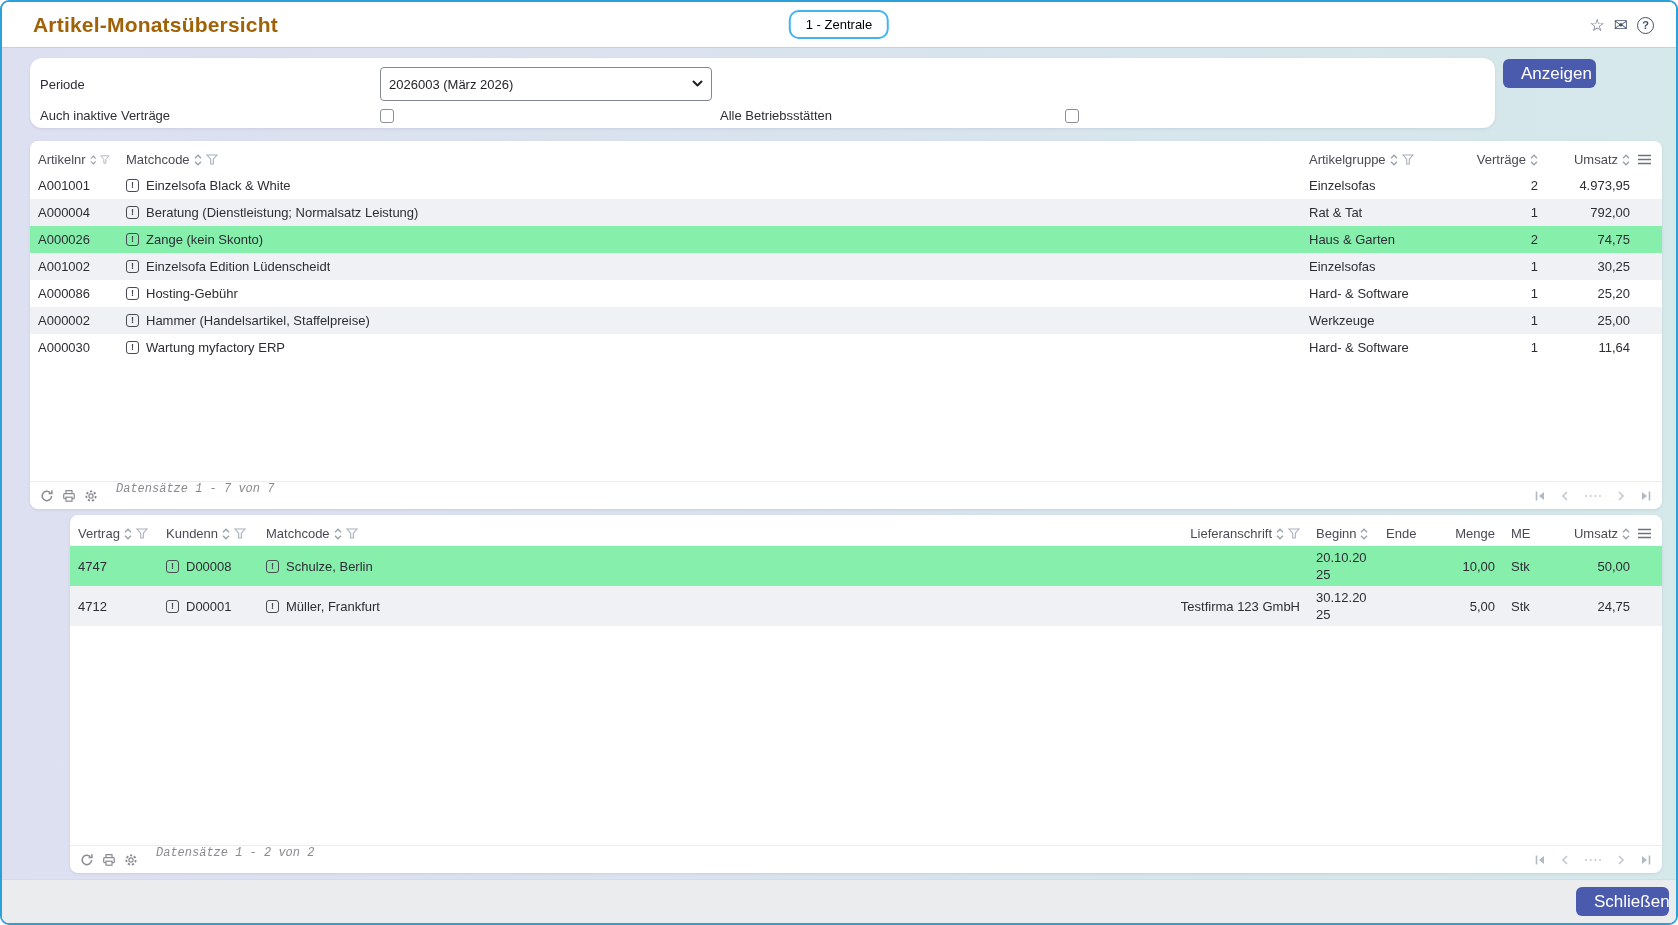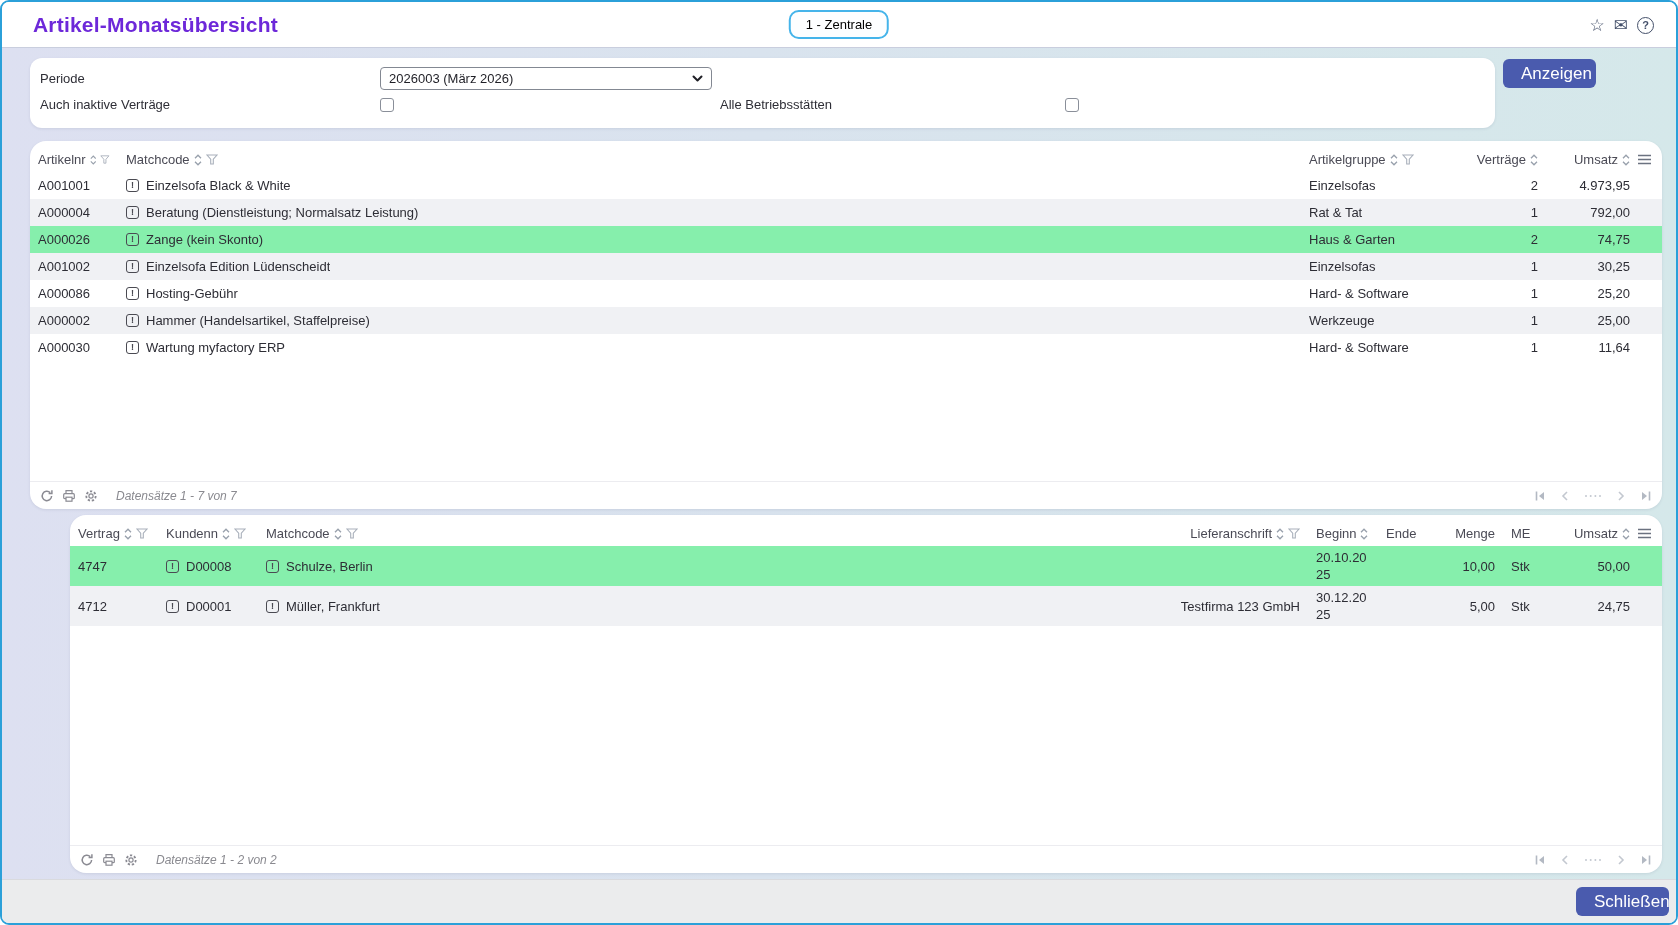--- a/index.html
+++ b/index.html
@@ -11,21 +11,21 @@
   .window {
     width: 1678px; height: 925px;
     border: 2px solid #2ba0d9; border-radius: 9px;
     overflow: hidden; display: flex; flex-direction: column; background:#fff;
   }
   
   .titlebar {
     height: 46px; flex: 0 0 46px; background:#fff; position: relative;
     display:flex; align-items:center; border-bottom: 1px solid #c9cede;
   }
-  .page-title { font-size: 21px; font-weight: 700; color:#6d28d9; margin-left: 31px; letter-spacing:.2px; }
+  .page-title { font-size: 21px; font-weight: 700; color:#a16207; margin-left: 31px; letter-spacing:.2px; }
   .site-badge {
     position:absolute; left:50%; top:8px; transform:translateX(-50%);
     border: 2px solid #45b4ea; color:#000000; background:#fdfeff;
     border-radius: 10px; padding: 5px 15px; font-size: 13px; cursor:pointer;
   }
   .title-icons { position:absolute; right: 22px; top: 0; height:46px; display:flex; align-items:center; gap: 9px; }
   .t-icon { font-family:"DejaVu Sans", sans-serif; font-size: 17px; color:#44506a; cursor:pointer; line-height:1; }
   .help-circle {
     width: 17px; height: 17px; border: 1.6px solid #44506a; border-radius: 50%;
     display:inline-flex; align-items:center; justify-content:center;
@@ -39,35 +39,35 @@
   }
   
   .filter-row { display:flex; align-items:flex-start; flex:0 0 auto; }
   .filter-card {
     background:#fff; border-radius: 12px; width: 1465px; height: 70px;
     box-shadow: 0 1px 3px rgba(40,50,90,.10); padding: 9px 10px 0 10px;
   }
   .filter-grid { display:grid; grid-template-columns: 340px 340px 345px 1fr; row-gap: 7px; align-items:center; }
   .f-label { font-size: 13px; color:#2e2e36; }
   .select-box {
-    width: 332px; height: 23px; border: 1px solid #838892; border-radius: 4px; background:#fff;
+    width: 332px; height: 34px; border: 1px solid #838892; border-radius: 4px; background:#fff;
     display:flex; align-items:center; justify-content:space-between;
     font-size: 13px; color:#1f1f26; padding: 0 8px; cursor:pointer;gap:43px;
   }
   .checkbox {
     width: 14px; height: 14px; border: 1px solid #8a8f99; border-radius: 3px; background:#fff; cursor:pointer;
   }
   .btn {
     background:#4a5bae; color:#fff; font-size: 17px; border:none; border-radius: 6px;
     padding: 0 18px; height: 29px; cursor:pointer; font-family:inherit;
   }
   .anzeigen { margin-left: 8px; margin-top: 1px; width: 93px; }
   
   .panel {
-    background:#fff; border-radius: 16px; box-shadow: 0 1px 3px rgba(40,50,90,.10);
+    background:#fff; border-radius: 8px; box-shadow: 0 1px 3px rgba(40,50,90,.10);
     display:flex; flex-direction:column; overflow:hidden; flex: 0 0 auto;
   }
   .panel.articles { margin-top: 13px; height: 368px; }
   .panel.contracts { margin-top: 6px; flex: 1 1 auto; margin-bottom: 6px; margin-left: 40px; }
   .trow { display:grid; align-items:center; }
   .a-grid { grid-template-columns: 88px 1fr 160px 85px 92px 24px; }
   .c-grid { grid-template-columns: 88px 100px 1fr 175px 70px 50px 75px 45px 90px 24px; }
   .thead { height: 25px; flex: 0 0 25px; margin-top: 6px; }
   .th { font-size: 13px; color:#4a4a55; display:flex; align-items:center; gap:4px; padding:0 8px; white-space:nowrap; cursor:pointer; }
   .th.right, .td.right { justify-content:flex-end; text-align:right; }
@@ -81,21 +81,21 @@
   .wrapdate { overflow-wrap: anywhere; line-height: 1.25; display:block; padding-top:1px; }
   .info-ic {
     flex: 0 0 auto; width: 13px; height: 13px; border: 1.3px solid #4a4a52; border-radius: 3px;
     display:inline-flex; align-items:center; justify-content:center;
     font-size: 9px; font-weight: 700; color:#4a4a52; cursor:pointer; line-height:1;
   }
   .ellip { white-space:nowrap; overflow:hidden; text-overflow:ellipsis; }
   
   .gridbar {
     flex: 0 0 28px; height: 28px; border-top: 1px solid #ececf0;
-    display:flex; align-items:center; padding: 0 10px; gap: 8px;
+    display:flex; padding: 0 10px; gap: 8px; font-family: Liberation Mono, monospace;
   }
   .gb-icon { display:inline-flex; align-items:center; cursor:pointer; }
   .gb-status { font-size: 12px; font-style: italic; color:#8a8a90; margin-left: 10px; }
   .pager { margin-left:auto; display:flex; align-items:center; gap: 14px; }
   .pg-icon { display:inline-flex; align-items:center; cursor:pointer; }
   
   .footerbar {
     flex: 0 0 44px; height: 44px; background:#ebeced; border-top: 1px solid #d9dade;
     display:flex; align-items:center; justify-content:flex-end; padding-right: 7px;
   }

